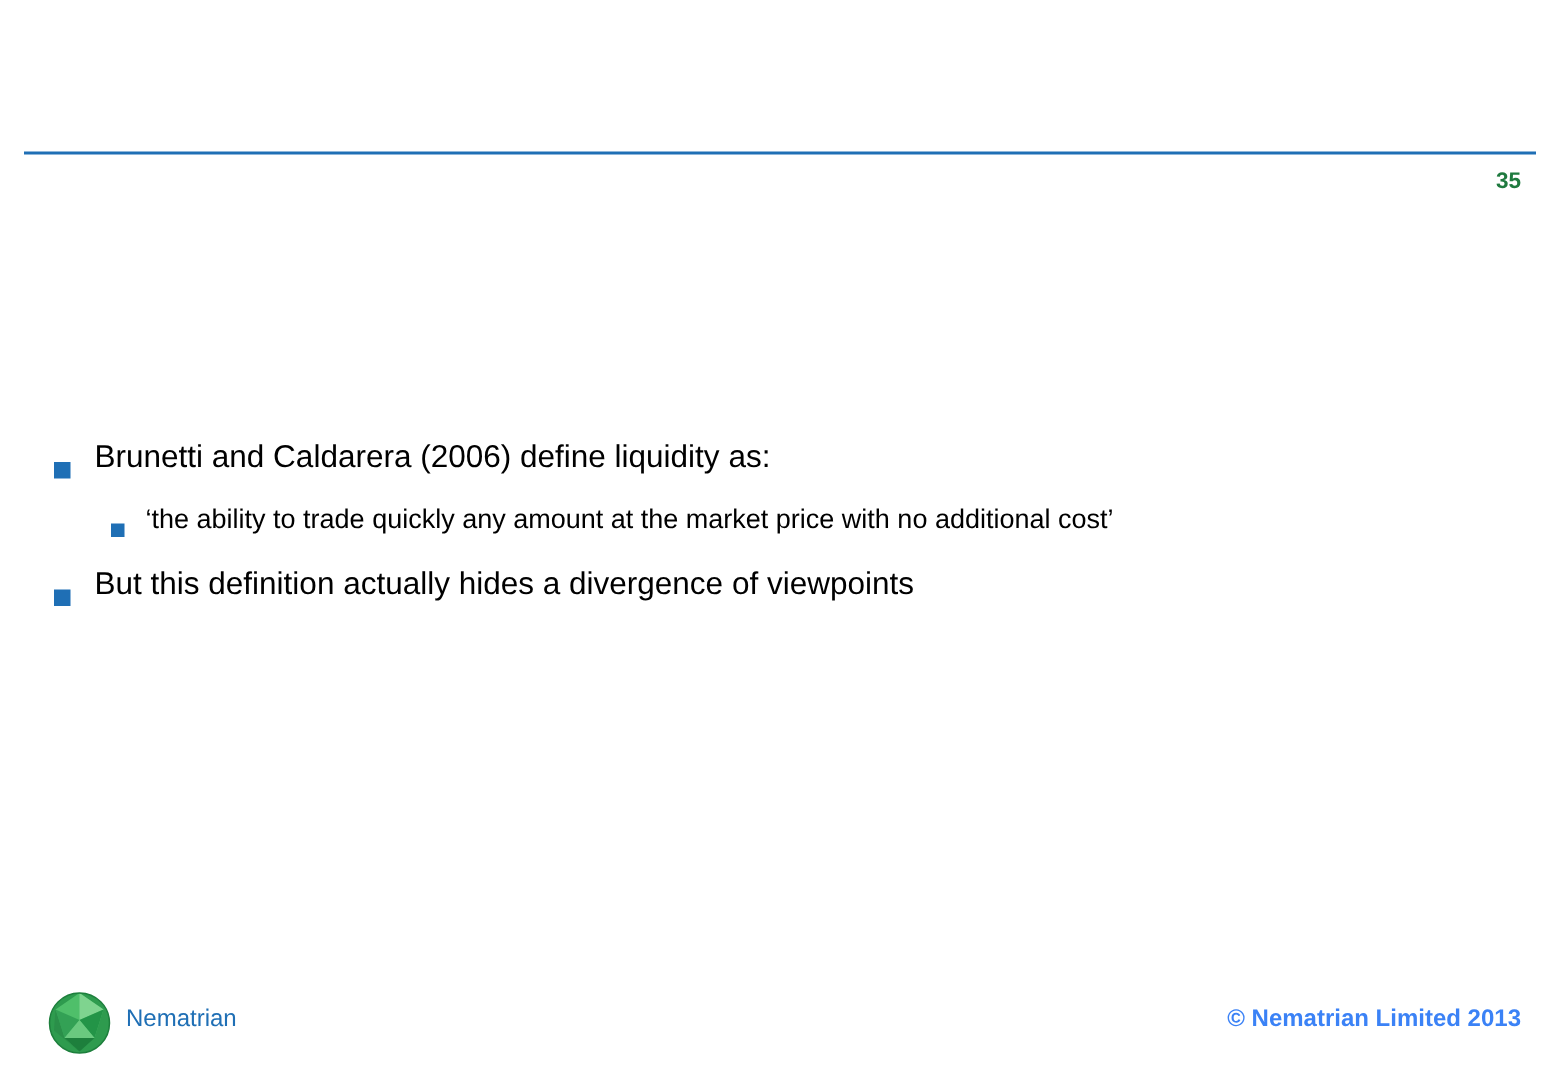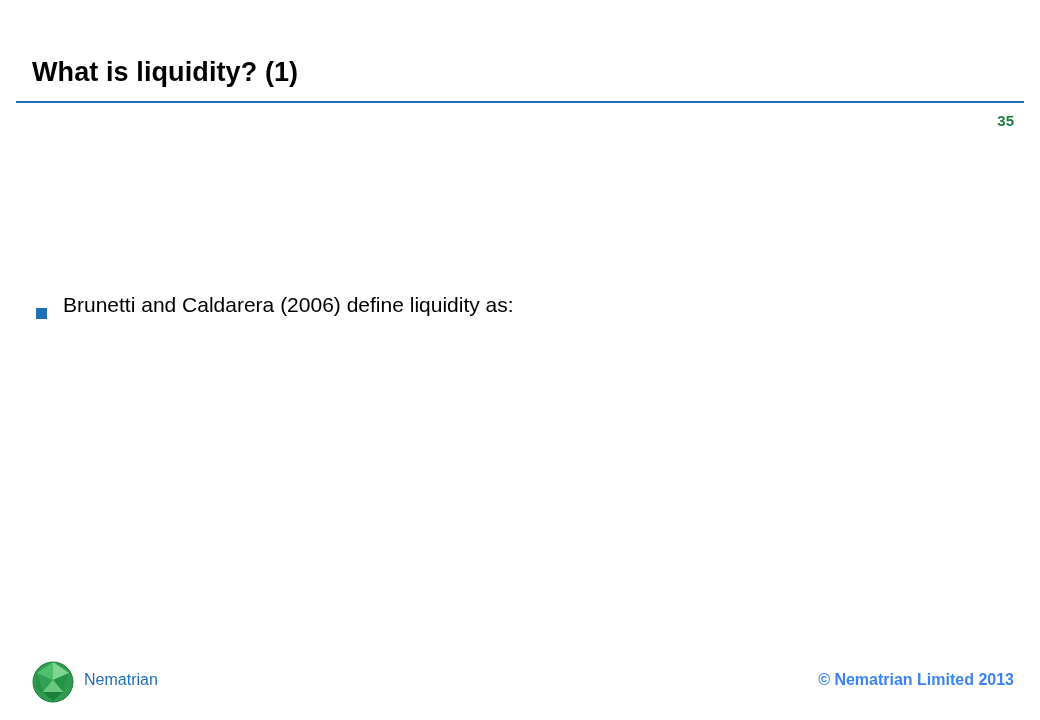--- a/index.html
+++ b/index.html
@@ -119,32 +119,39 @@
     font-size: 16px;
     font-weight: bold;
     color: #3b82f6;
   }
 </style>
 </head>
 <body>
 
 <div class="slide">
 
-  <div class="slide-title">What is liquidity? (1)</div>
   <div class="slide-number">35</div>
   <div class="title-rule"></div>
 
   <div class="body">
 
     <div class="bullet-row level1">
       <span class="marker"></span>
       <span class="bullet-text">Brunetti and Caldarera (2006) define liquidity as:</span>
     </div>
 
+    <div class="bullet-row level2">
+      <span class="marker"></span>
+      <span class="bullet-text">‘the ability to trade quickly any amount at the market price with no additional cost’</span>
+    </div>
 
+    <div class="bullet-row level1">
+      <span class="marker"></span>
+      <span class="bullet-text">But this definition actually hides a divergence of viewpoints</span>
+    </div>
 
   </div>
 
   <div class="footer-logo">
     <svg viewBox="0 0 46 46" width="46" height="46" aria-hidden="true">
       <circle cx="23" cy="24" r="20" fill="#2e9b4e"></circle>
       <polygon points="23,4 39,15 33,34 13,34 7,15" fill="#4fbf6a"></polygon>
       <polygon points="23,4 39,15 23,22" fill="#7fd48f"></polygon>
       <polygon points="7,15 23,22 13,34" fill="#33a155"></polygon>
       <polygon points="39,15 33,34 23,22" fill="#239447"></polygon>

